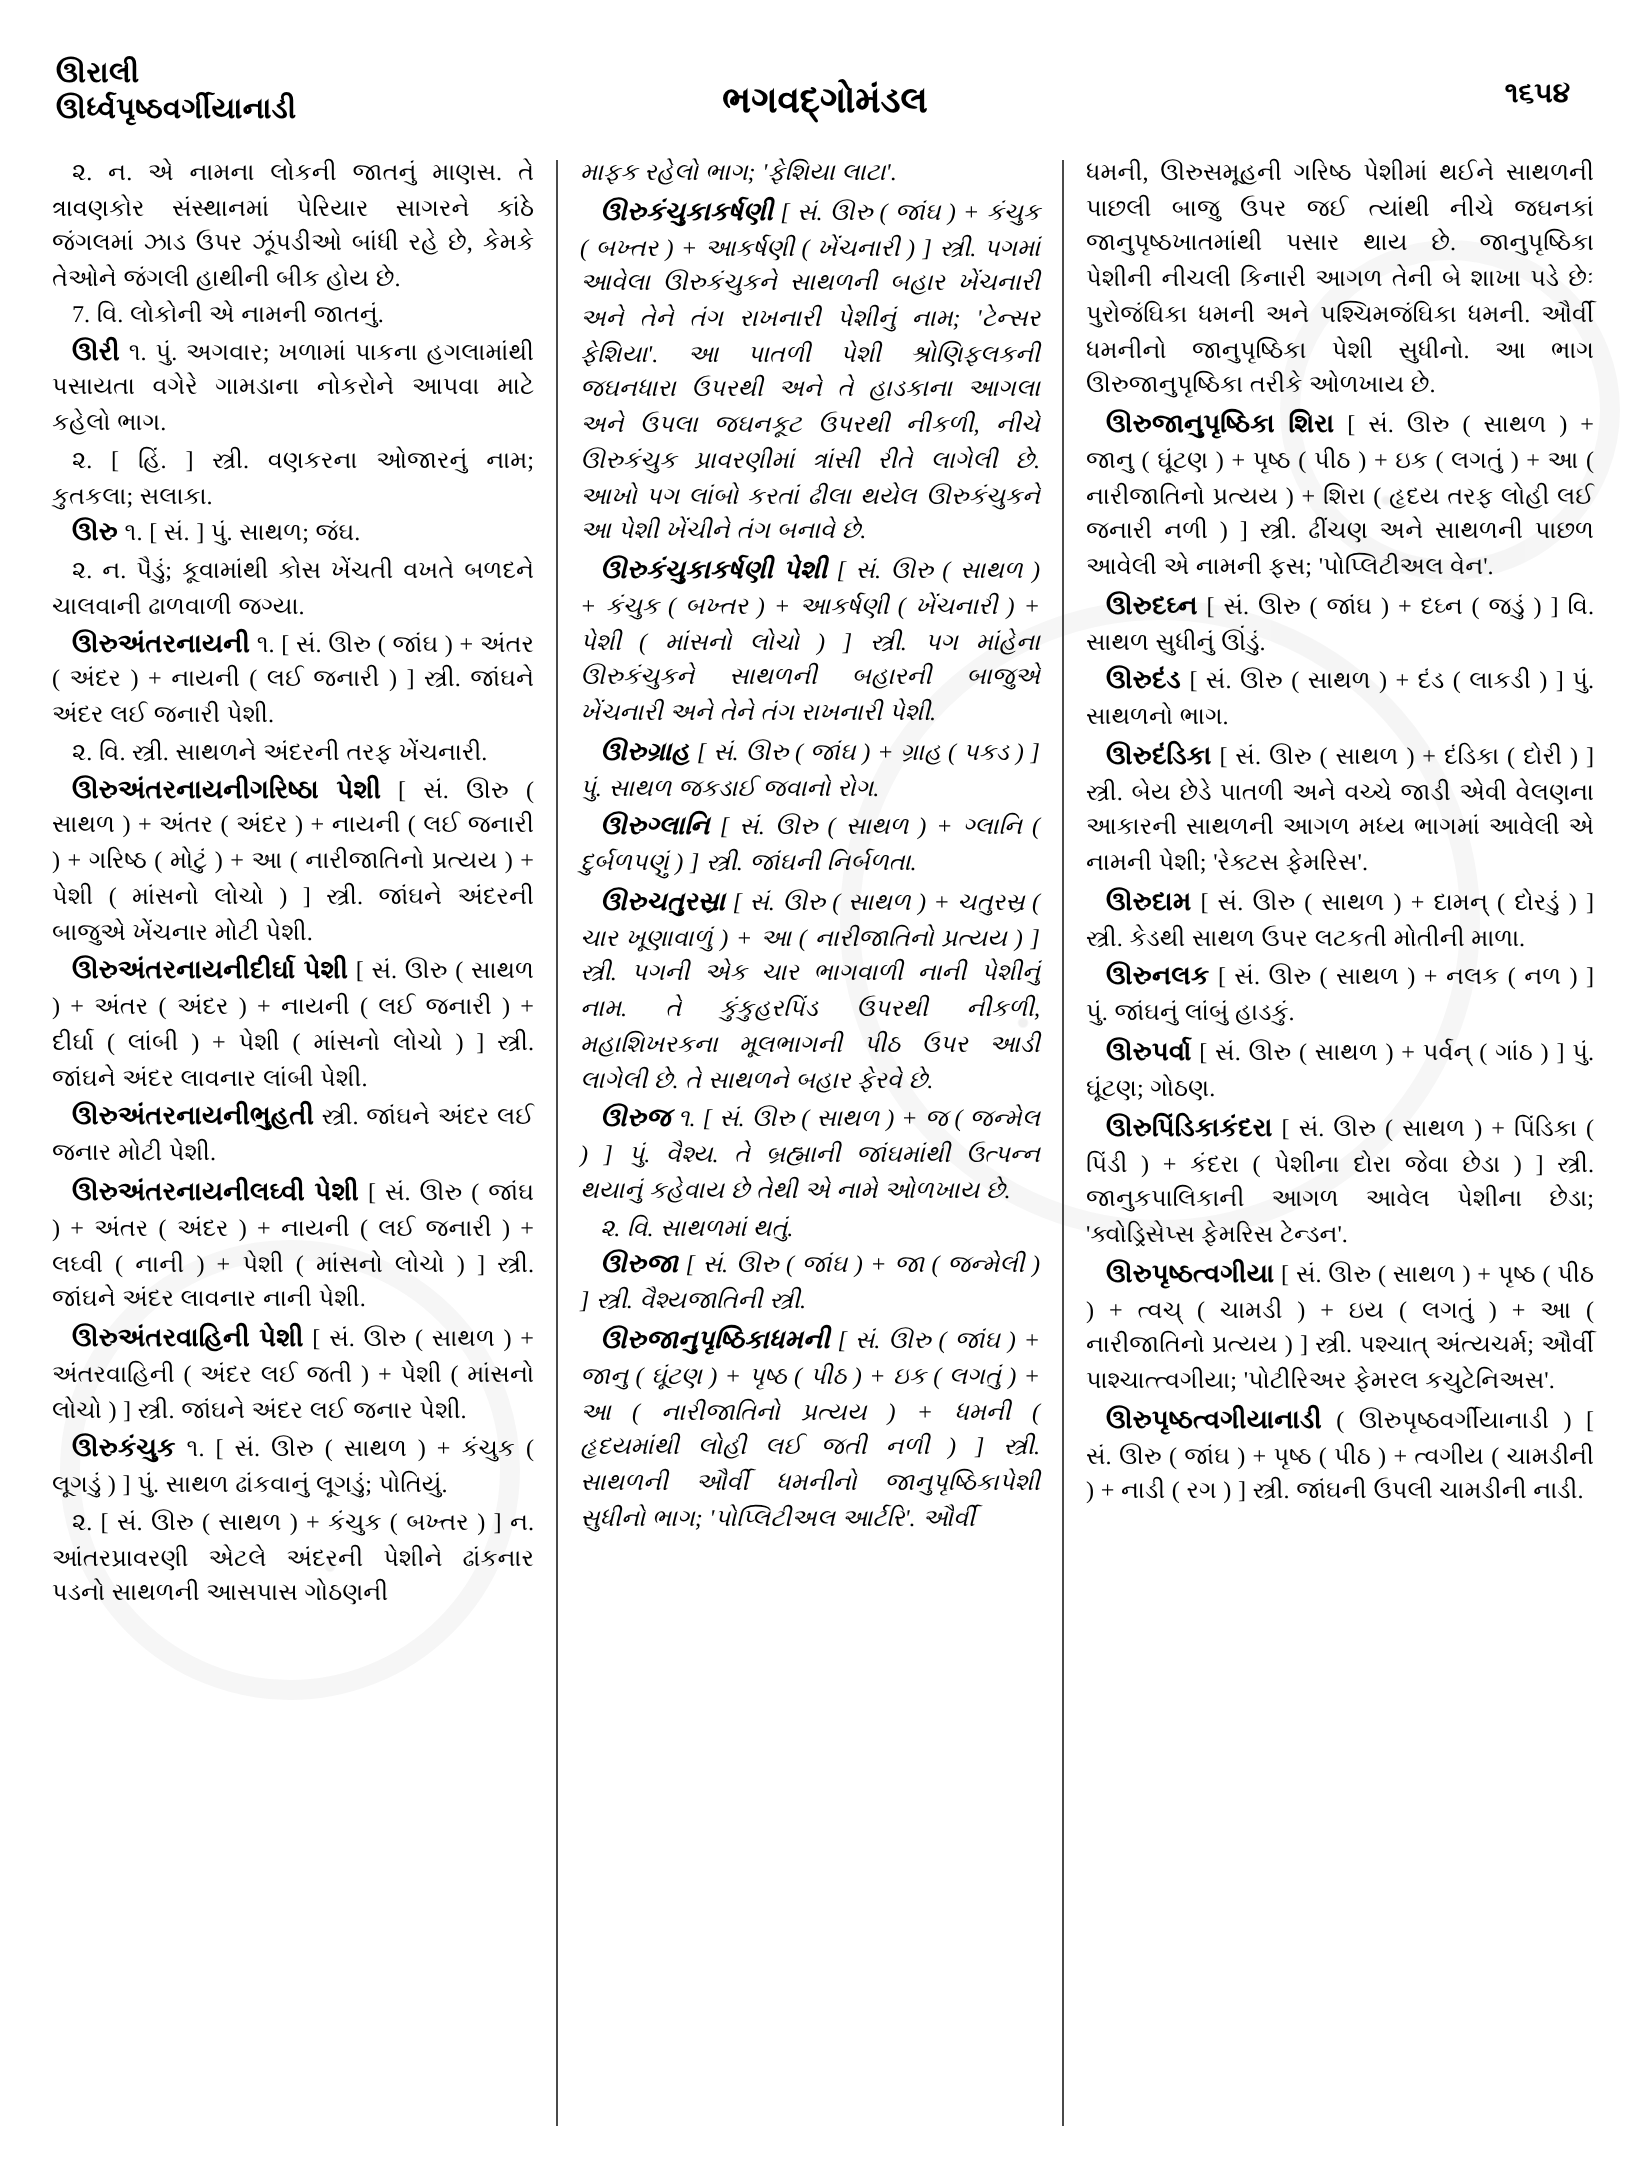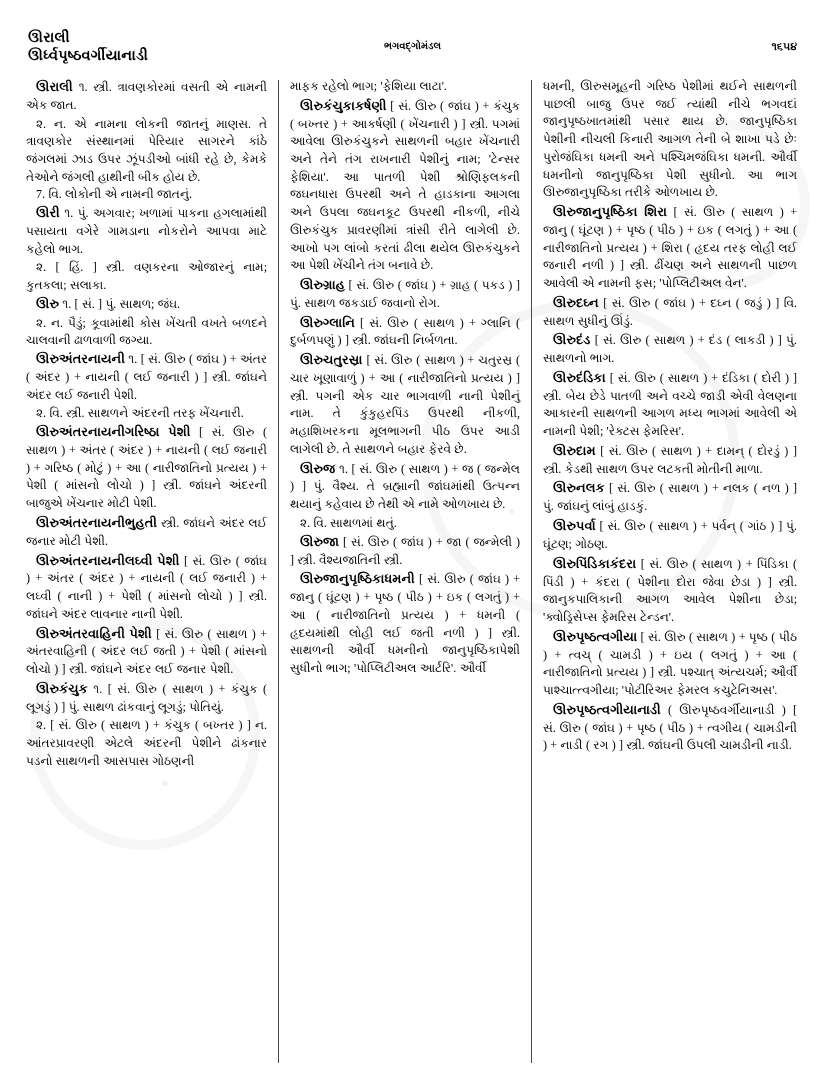--- a/index.html
+++ b/index.html
@@ -70,48 +70,48 @@
     font-weight: bold;
     font-size: 14.5px;
     letter-spacing: .2px;
   }
   .runhead .center {
     position: absolute;
     left: 0; right: 0;
     top: 12px;
     text-align: center;
     font-weight: bold;
-    font-size: 10px;
+    font-size: 18px;
   }
   .runhead .right {
     position: absolute;
-    right: 2px;
+    right: 14px;
     top: 12px;
     font-weight: bold;
-    font-size: 11px;
+    font-size: 14px;
   }
 
   
   .columns {
     display: flex;
     height: 985px;
     gap: 0;
   }
   .col {
     position: relative;
     box-sizing: border-box;
     font-size: 12.1px;
     line-height: 1.465;
     text-align: justify;
     text-justify: inter-word;
     hyphens: none;
     word-spacing: .3px;
   }
   .col-1 { width: 252px; padding-right: 11px; }
-  .col-2 { width: 252px; padding: 0 11px; }
+  .col-2 { width: 252px; padding: 0 11px; font-style: italic; }
   .col-3 { width: 265px; padding-left: 11px; }
 
   .rule {
     width: 1px;
     background: #2a2a2a;
     margin: 2px 0 0 0;
     flex: 0 0 1px;
     opacity: .85;
   }
 
@@ -155,51 +155,52 @@
     <div class="left">
       <span>ઊરાલી</span>
       <span>ઊર્ધ્વપૃષ્ઠવર્ગીયાનાડી</span>
     </div>
     <div class="center">ભગવદ્ગોમંડલ</div>
     <div class="right">૧૬૫૪</div>
   </div>
 
   <div class="columns">
     <div class="col col-1" id="col-1">
-        <p class="entry"><span class="hw">ઊરાલી</span><span class="entry-body"> ૧. સ્ત્રી. ત્રાવણકોરમાં વસતી એ નામની એક જાત.</span></p>
         <p class="entry subsense">૨. ન. એ નામના લોકની જાતનું માણસ. તે ત્રાવણકોર સંસ્થાનમાં પેરિયાર સાગરને કાંઠે જંગલમાં ઝાડ ઉપર ઝૂંપડીઓ બાંધી રહે છે, કેમકે તેઓને જંગલી હાથીની બીક હોય છે.</p>
         <p class="entry subsense">7. વિ. લોકોની એ નામની જાતનું.</p>
         <p class="entry"><span class="hw">ઊરી</span><span class="entry-body"> ૧. પું. અગવાર; ખળામાં પાકના હગલામાંથી પસાયતા વગેરે ગામડાના નોકરોને આપવા માટે કહેલો ભાગ.</span></p>
         <p class="entry subsense">૨. [ હિં. ] સ્ત્રી. વણકરના ઓજારનું નામ; કુતકલા; સલાકા.</p>
         <p class="entry"><span class="hw">ઊરુ</span><span class="entry-body"> ૧. [ સં. ] પું. સાથળ; જંઘ.</span></p>
         <p class="entry subsense">૨. ન. પૈડું; કૂવામાંથી કોસ ખેંચતી વખતે બળદને ચાલવાની ઢાળવાળી જગ્યા.</p>
         <p class="entry"><span class="hw">ઊરુઅંતરનાયની</span><span class="entry-body"> ૧. [ સં. ઊરુ ( જાંઘ ) + અંતર ( અંદર ) + નાયની ( લઈ જનારી ) ] સ્ત્રી. જાંઘને અંદર લઈ જનારી પેશી.</span></p>
         <p class="entry subsense">૨. વિ. સ્ત્રી. સાથળને અંદરની તરફ ખેંચનારી.</p>
         <p class="entry"><span class="hw">ઊરુઅંતરનાયનીગરિષ્ઠા પેશી</span><span class="entry-body"> [ સં. ઊરુ ( સાથળ ) + અંતર ( અંદર ) + નાયની ( લઈ જનારી ) + ગરિષ્ઠ ( મોટું ) + આ ( નારીજાતિનો પ્રત્યય ) + પેશી ( માંસનો લોચો ) ] સ્ત્રી. જાંઘને અંદરની બાજુએ ખેંચનાર મોટી પેશી.</span></p>
+        <p class="entry"><span class="hw">ઊરુઅંતરનાયનીદીર્ઘા પેશી</span><span class="entry-body"> [ સં. ઊરુ ( સાથળ ) + અંતર ( અંદર ) + નાયની ( લઈ જનારી ) + દીર્ઘા ( લાંબી ) + પેશી ( માંસનો લોચો ) ] સ્ત્રી. જાંઘને અંદર લાવનાર લાંબી પેશી.</span></p>
         <p class="entry"><span class="hw">ઊરુઅંતરનાયનીભુહતી</span><span class="entry-body"> સ્ત્રી. જાંઘને અંદર લઈ જનાર મોટી પેશી.</span></p>
         <p class="entry"><span class="hw">ઊરુઅંતરનાયનીલઘ્વી પેશી</span><span class="entry-body"> [ સં. ઊરુ ( જાંઘ ) + અંતર ( અંદર ) + નાયની ( લઈ જનારી ) + લઘ્વી ( નાની ) + પેશી ( માંસનો લોચો ) ] સ્ત્રી. જાંઘને અંદર લાવનાર નાની પેશી.</span></p>
         <p class="entry"><span class="hw">ઊરુઅંતરવાહિની પેશી</span><span class="entry-body"> [ સં. ઊરુ ( સાથળ ) + અંતરવાહિની ( અંદર લઈ જતી ) + પેશી ( માંસનો લોચો ) ] સ્ત્રી. જાંઘને અંદર લઈ જનાર પેશી.</span></p>
         <p class="entry"><span class="hw">ઊરુકંચુક</span><span class="entry-body"> ૧. [ સં. ઊરુ ( સાથળ ) + કંચુક ( લૂગડું ) ] પું. સાથળ ઢાંકવાનું લૂગડું; પોતિયું.</span></p>
         <p class="entry subsense">૨. [ સં. ઊરુ ( સાથળ ) + કંચુક ( બખ્તર ) ] ન. આંતરપ્રાવરણી એટલે અંદરની પેશીને ઢાંકનાર પડનો સાથળની આસપાસ ગોઠણની</p>
       </div>
     <div class="rule"></div>
     <div class="col col-2" id="col-2">
         <p class="entry flush"><span class="entry-body">માફક રહેલો ભાગ; 'ફેશિયા લાટા'.</span></p>
         <p class="entry"><span class="hw">ઊરુકંચુકાકર્ષણી</span><span class="entry-body"> [ સં. ઊરુ ( જાંઘ ) + કંચુક ( બખ્તર ) + આકર્ષણી ( ખેંચનારી ) ] સ્ત્રી. પગમાં આવેલા ઊરુકંચુકને સાથળની બહાર ખેંચનારી અને તેને તંગ રાખનારી પેશીનું નામ; 'ટેન્સર ફેશિયા'. આ પાતળી પેશી શ્રોણિફલકની જઘનધારા ઉપરથી અને તે હાડકાના આગલા અને ઉપલા જઘનકૂટ ઉપરથી નીકળી, નીચે ઊરુકંચુક પ્રાવરણીમાં ત્રાંસી રીતે લાગેલી છે. આખો પગ લાંબો કરતાં ઢીલા થયેલ ઊરુકંચુકને આ પેશી ખેંચીને તંગ બનાવે છે.</span></p>
+        <p class="entry"><span class="hw">ઊરુકંચુકાકર્ષણી પેશી</span><span class="entry-body"> [ સં. ઊરુ ( સાથળ ) + કંચુક ( બખ્તર ) + આકર્ષણી ( ખેંચનારી ) + પેશી ( માંસનો લોચો ) ] સ્ત્રી. પગ માંહેના ઊરુકંચુકને સાથળની બહારની બાજુએ ખેંચનારી અને તેને તંગ રાખનારી પેશી.</span></p>
         <p class="entry"><span class="hw">ઊરુગ્રાહ</span><span class="entry-body"> [ સં. ઊરુ ( જાંઘ ) + ગ્રાહ ( પકડ ) ] પું. સાથળ જકડાઈ જવાનો રોગ.</span></p>
         <p class="entry"><span class="hw">ઊરુગ્લાનિ</span><span class="entry-body"> [ સં. ઊરુ ( સાથળ ) + ગ્લાનિ ( દુર્બળપણું ) ] સ્ત્રી. જાંઘની નિર્બળતા.</span></p>
         <p class="entry"><span class="hw">ઊરુચતુરસ્રા</span><span class="entry-body"> [ સં. ઊરુ ( સાથળ ) + ચતુરસ્ર ( ચાર ખૂણાવાળું ) + આ ( નારીજાતિનો પ્રત્યય ) ] સ્ત્રી. પગની એક ચાર ભાગવાળી નાની પેશીનું નામ. તે કુંકુહરપિંડ ઉપરથી નીકળી, મહાશિખરકના મૂલભાગની પીઠ ઉપર આડી લાગેલી છે. તે સાથળને બહાર ફેરવે છે.</span></p>
         <p class="entry"><span class="hw">ઊરુજ</span><span class="entry-body"> ૧. [ સં. ઊરુ ( સાથળ ) + જ ( જન્મેલ ) ] પું. વૈશ્ય. તે બ્રહ્માની જાંઘમાંથી ઉત્પન્ન થયાનું કહેવાય છે તેથી એ નામે ઓળખાય છે.</span></p>
         <p class="entry subsense">૨. વિ. સાથળમાં થતું.</p>
         <p class="entry"><span class="hw">ઊરુજા</span><span class="entry-body"> [ સં. ઊરુ ( જાંઘ ) + જા ( જન્મેલી ) ] સ્ત્રી. વૈશ્યજાતિની સ્ત્રી.</span></p>
         <p class="entry"><span class="hw">ઊરુજાનુપૃષ્ઠિકાધમની</span><span class="entry-body"> [ સં. ઊરુ ( જાંઘ ) + જાનુ ( ઘૂંટણ ) + પૃષ્ઠ ( પીઠ ) + ઇક ( લગતું ) + આ ( નારીજાતિનો પ્રત્યય ) + ધમની ( હૃદયમાંથી લોહી લઈ જતી નળી ) ] સ્ત્રી. સાથળની ઔર્વી ધમનીનો જાનુપૃષ્ઠિકાપેશી સુધીનો ભાગ; 'પોપ્લિટીઅલ આર્ટરિ'. ઔર્વી</span></p>
       </div>
     <div class="rule"></div>
     <div class="col col-3" id="col-3">
-        <p class="entry flush"><span class="entry-body">ધમની, ઊરુસમૂહની ગરિષ્ઠ પેશીમાં થઈને સાથળની પાછલી બાજુ ઉપર જઈ ત્યાંથી નીચે ભગવદાં જાનુપૃષ્ઠખાતમાંથી પસાર થાય છે. જાનુપૃષ્ઠિકા પેશીની નીચલી કિનારી આગળ તેની બે શાખા પડે છેઃ પુરોજંઘિકા ધમની અને પશ્ચિમજંઘિકા ધમની. ઔર્વી ધમનીનો જાનુપૃષ્ઠિકા પેશી સુધીનો. આ ભાગ ઊરુજાનુપૃષ્ઠિકા તરીકે ઓળખાય છે.</span></p>
+        <p class="entry flush"><span class="entry-body">ધમની, ઊરુસમૂહની ગરિષ્ઠ પેશીમાં થઈને સાથળની પાછલી બાજુ ઉપર જઈ ત્યાંથી નીચે જઘનકાં જાનુપૃષ્ઠખાતમાંથી પસાર થાય છે. જાનુપૃષ્ઠિકા પેશીની નીચલી કિનારી આગળ તેની બે શાખા પડે છેઃ પુરોજંઘિકા ધમની અને પશ્ચિમજંઘિકા ધમની. ઔર્વી ધમનીનો જાનુપૃષ્ઠિકા પેશી સુધીનો. આ ભાગ ઊરુજાનુપૃષ્ઠિકા તરીકે ઓળખાય છે.</span></p>
         <p class="entry"><span class="hw">ઊરુજાનુપૃષ્ઠિકા શિરા</span><span class="entry-body"> [ સં. ઊરુ ( સાથળ ) + જાનુ ( ઘૂંટણ ) + પૃષ્ઠ ( પીઠ ) + ઇક ( લગતું ) + આ ( નારીજાતિનો પ્રત્યય ) + શિરા ( હૃદય તરફ લોહી લઈ જનારી નળી ) ] સ્ત્રી. ઢીંચણ અને સાથળની પાછળ આવેલી એ નામની ફસ; 'પોપ્લિટીઅલ વેન'.</span></p>
         <p class="entry"><span class="hw">ઊરુદઘ્ન</span><span class="entry-body"> [ સં. ઊરુ ( જાંઘ ) + દઘ્ન ( જડું ) ] વિ. સાથળ સુધીનું ઊંડું.</span></p>
         <p class="entry"><span class="hw">ઊરુદંડ</span><span class="entry-body"> [ સં. ઊરુ ( સાથળ ) + દંડ ( લાકડી ) ] પું. સાથળનો ભાગ.</span></p>
         <p class="entry"><span class="hw">ઊરુદંડિકા</span><span class="entry-body"> [ સં. ઊરુ ( સાથળ ) + દંડિકા ( દોરી ) ] સ્ત્રી. બેય છેડે પાતળી અને વચ્ચે જાડી એવી વેલણના આકારની સાથળની આગળ મધ્ય ભાગમાં આવેલી એ નામની પેશી; 'રેક્ટસ ફેમરિસ'.</span></p>
         <p class="entry"><span class="hw">ઊરુદામ</span><span class="entry-body"> [ સં. ઊરુ ( સાથળ ) + દામન્ ( દોરડું ) ] સ્ત્રી. કેડથી સાથળ ઉપર લટકતી મોતીની માળા.</span></p>
         <p class="entry"><span class="hw">ઊરુનલક</span><span class="entry-body"> [ સં. ઊરુ ( સાથળ ) + નલક ( નળ ) ] પું. જાંઘનું લાંબું હાડકું.</span></p>
         <p class="entry"><span class="hw">ઊરુપર્વા</span><span class="entry-body"> [ સં. ઊરુ ( સાથળ ) + પર્વન્ ( ગાંઠ ) ] પું. ઘૂંટણ; ગોઠણ.</span></p>
         <p class="entry"><span class="hw">ઊરુપિંડિકાકંદરા</span><span class="entry-body"> [ સં. ઊરુ ( સાથળ ) + પિંડિકા ( પિંડી ) + કંદરા ( પેશીના દોરા જેવા છેડા ) ] સ્ત્રી. જાનુકપાલિકાની આગળ આવેલ પેશીના છેડા; 'ક્વોડ્રિસેપ્સ ફેમરિસ ટેન્ડન'.</span></p>
         <p class="entry"><span class="hw">ઊરુપૃષ્ઠત્વગીયા</span><span class="entry-body"> [ સં. ઊરુ ( સાથળ ) + પૃષ્ઠ ( પીઠ ) + ત્વચ્ ( ચામડી ) + ઇય ( લગતું ) + આ ( નારીજાતિનો પ્રત્યય ) ] સ્ત્રી. પશ્ચાત્ અંત્યચર્મ; ઔર્વી પાશ્ચાત્ત્વગીયા; 'પોટીરિઅર ફેમરલ કચુટેનિઅસ'.</span></p>
         <p class="entry"><span class="hw">ઊરુપૃષ્ઠત્વગીયાનાડી</span><span class="entry-body"> ( ઊરુપૃષ્ઠવર્ગીયાનાડી ) [ સં. ઊરુ ( જાંઘ ) + પૃષ્ઠ ( પીઠ ) + ત્વગીય ( ચામડીની ) + નાડી ( રગ ) ] સ્ત્રી. જાંઘની ઉપલી ચામડીની નાડી.</span></p>

